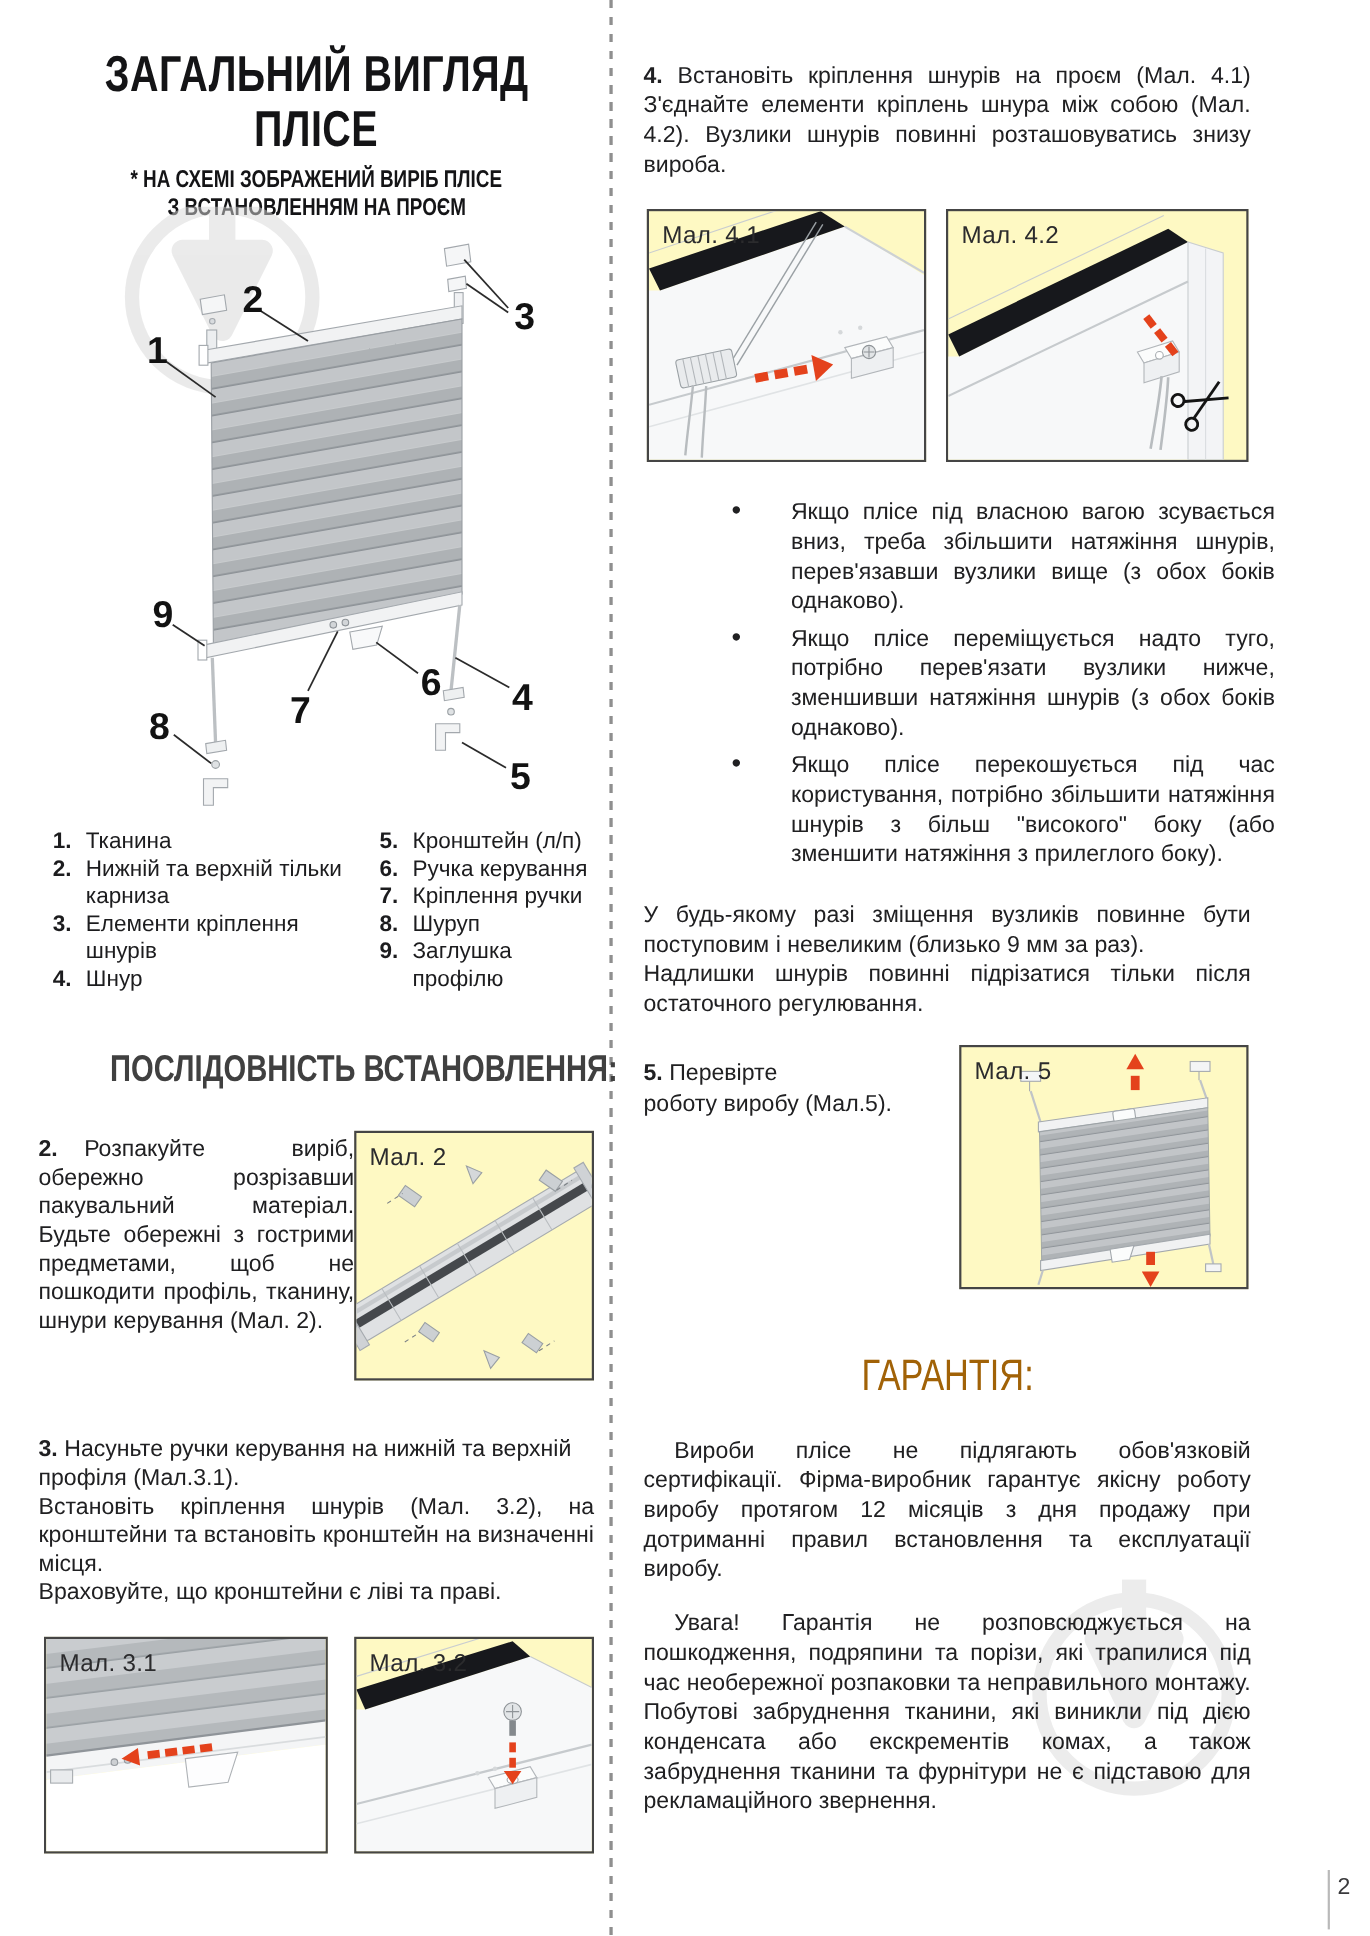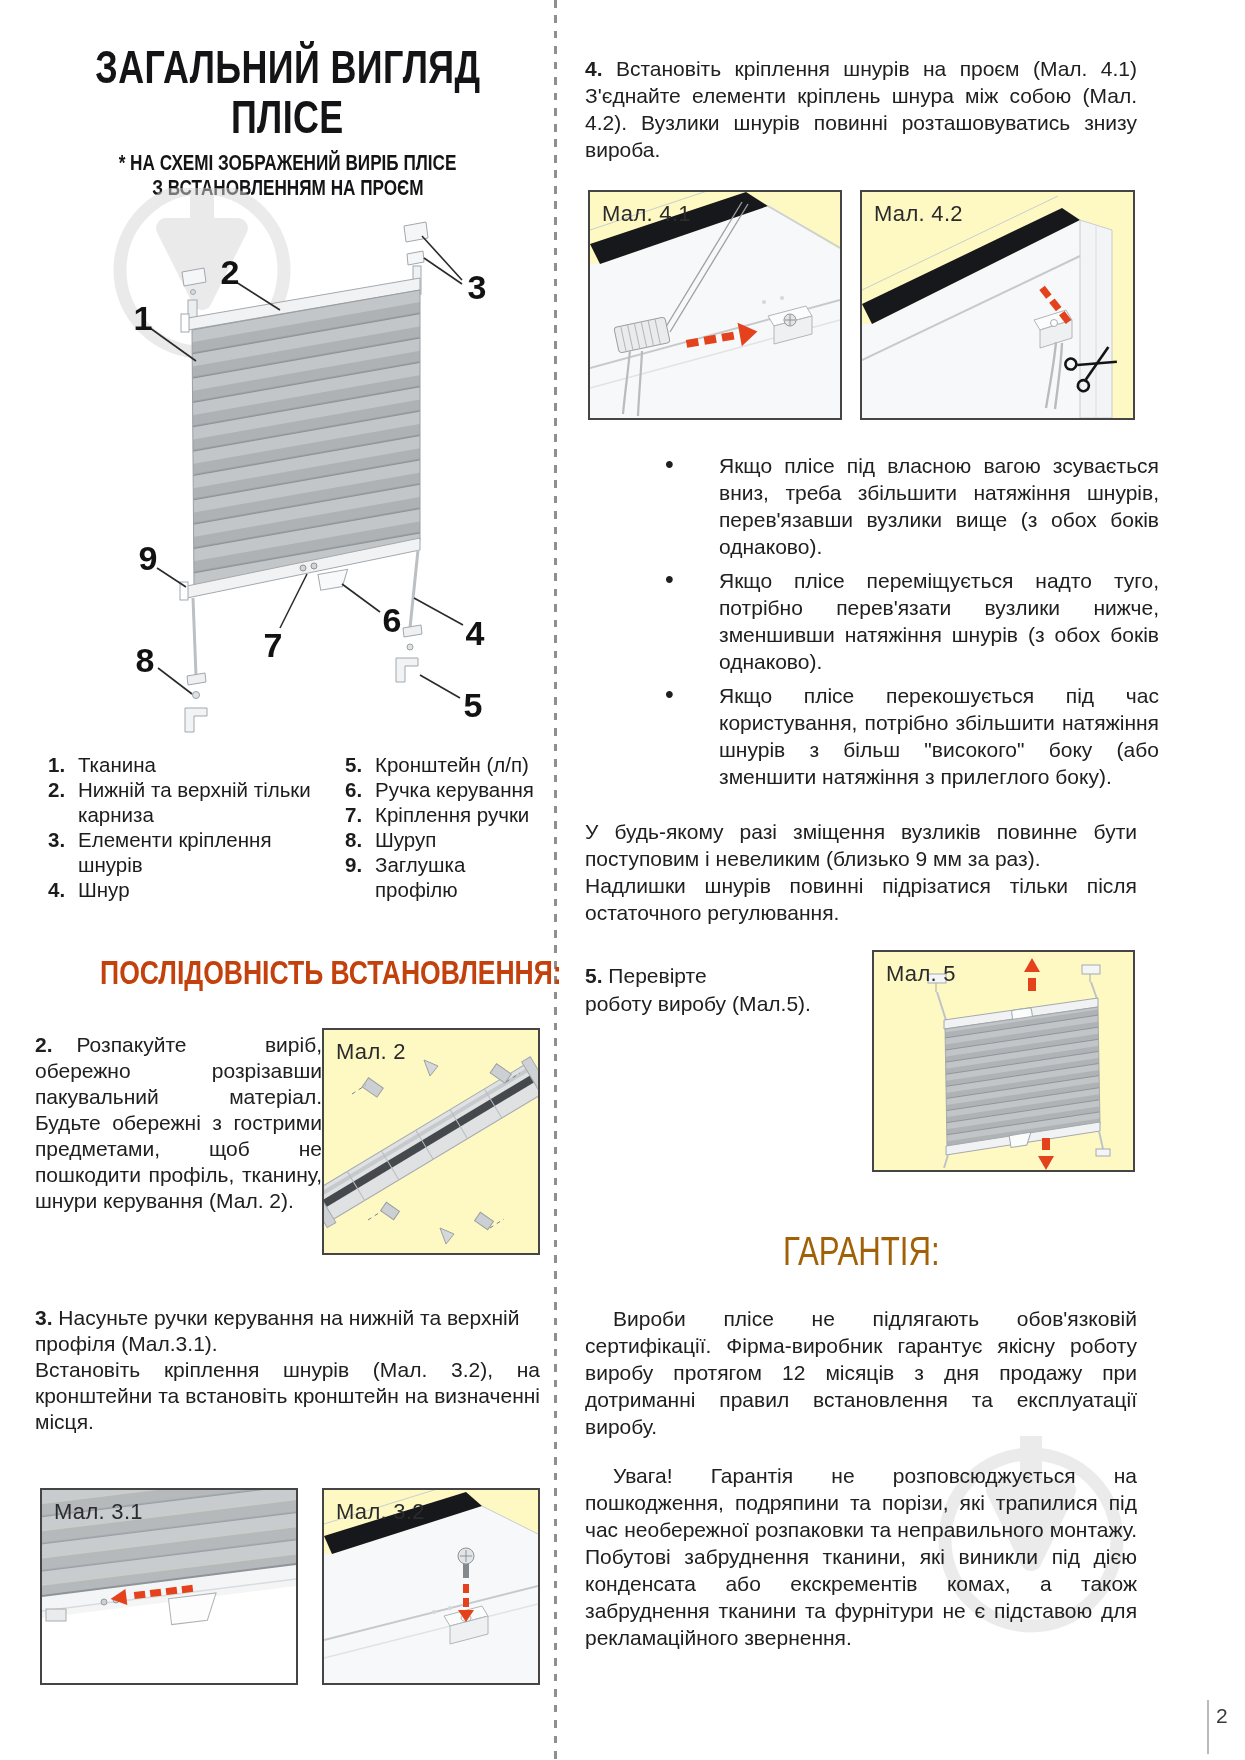--- a/index.html
+++ b/index.html
@@ -4,21 +4,21 @@
 <style>
   html,body { margin:0; padding:0; background:#ffffff; }
   body { font-family:"Liberation Sans", sans-serif; color:#1c1c1e; }
   .page { position:relative; width:1245px; height:1760px; background:#fff; overflow:hidden; }
   .abs { position:absolute; }
   .cond { display:inline-block; transform:scaleX(.78); transform-origin:50% 50%; white-space:nowrap; }
   .center { text-align:center; }
   .jt { text-align:justify; }
   .title { font-size:46px; line-height:50px; font-weight:bold; color:#141416; letter-spacing:.5px; }
   .subtitle { font-size:22px; line-height:25px; font-weight:bold; color:#141416; }
-  .h2 { font-size:34px; line-height:40px; font-weight:bold; color:#c2410c; }
+  .h2 { font-size:34px; line-height:40px; font-weight:bold; color:#404040; }
   .h2w { font-size:40px; line-height:46px; font-weight:normal; color:#a16207; }
   .body-txt { font-size:21px; line-height:26px; color:#202022; }
   .body-txt-r { font-size:21px; line-height:27px; color:#202022; }
   .num { font-weight:bold; }
   .figbox { position:absolute; border:2px solid #454545; background:#fef9c3; }
   .figbox svg { display:block; }
   .figlabel { position:absolute; top:9px; left:12px; font-size:22px; color:#2b2b2d; letter-spacing:.3px; }
   .legend-item { display:flex; margin-bottom:0; }
   .legend-item .lnum { font-weight:bold; width:30px; flex:none; }
   .legend-item .ltext { flex:1; }
@@ -218,20 +218,21 @@
         <line x1="44" y1="190" x2="58" y2="181"></line>
           <line x1="166" y1="198" x2="180" y2="189"></line>
       </g>
     </svg>
     <div class="figlabel">Мал. 2</div>
   </div>
 
   <div class="abs body-txt" style="left:35px; top:1305px; width:505px;">
     <p style="margin:0;"><span class="num">3.</span> <span>Насуньте ручки керування на нижній та верхній профіля (Мал.3.1).</span></p>
     <p class="jt" style="margin:0;"><span>Встановіть кріплення шнурів (Мал. 3.2), на кронштейни та встановіть кронштейн на визначенні місця.</span></p>
+    <p style="margin:0;"><span>Враховуйте, що кронштейни є ліві та праві.</span></p>
   </div>
 
   <div class="figbox" style="left:40px; top:1488px; width:254px; height:193px;">
     <svg width="254" height="193" viewBox="0 0 254 193">
       <defs>
         <pattern id="pl31" width="600" height="27" patternUnits="userSpaceOnUse" patternTransform="rotate(-7)">
           <rect width="600" height="13.5" fill="#c9cccf"></rect>
           <rect y="13.5" width="600" height="13.5" fill="#b5b9bc"></rect>
           <rect y="25.5" width="600" height="1.5" fill="#9aa0a4"></rect>
         </pattern>

